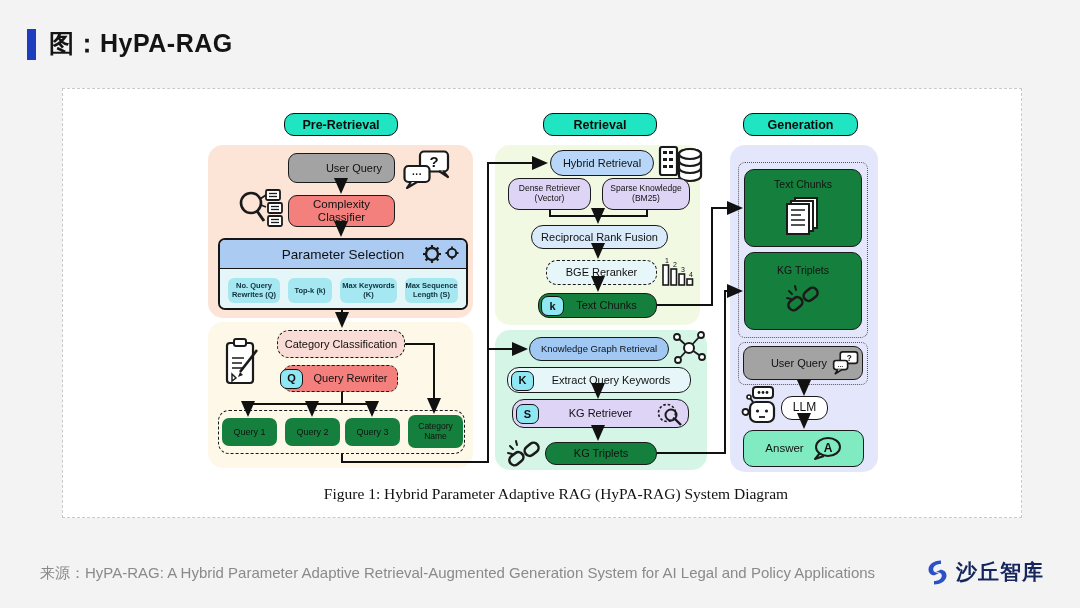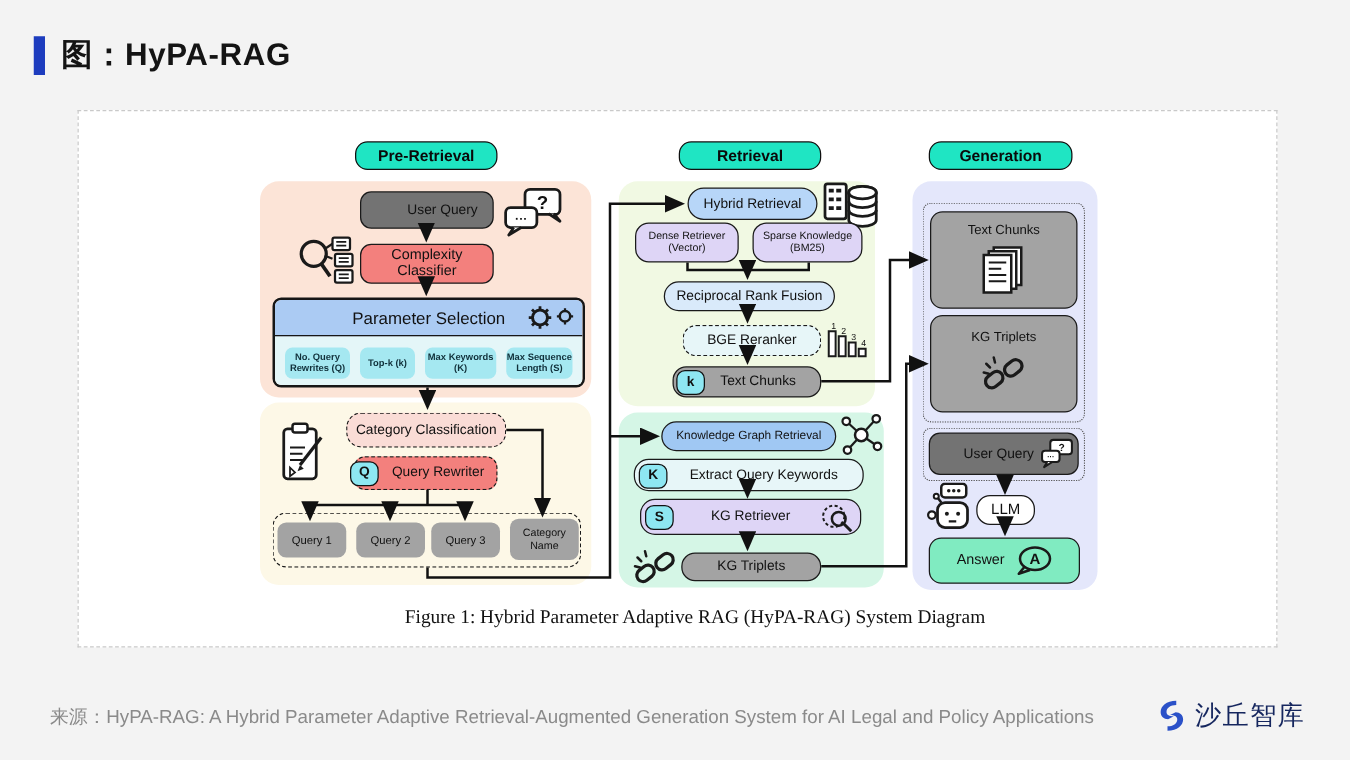--- a/index.html
+++ b/index.html
@@ -7,37 +7,37 @@
   #stage{position:absolute;left:0;top:0;width:1080px;height:429px;}
   
   .accent{position:absolute;left:27px;top:29px;width:9px;height:31px;background:#1d3cbe;}
   .title{position:absolute;left:49px;top:27px;font-size:25px;font-weight:bold;color:#141414;letter-spacing:.5px;}
   
   .card{position:absolute;left:62px;top:88px;width:960px;height:430px;background:#ffffff;border:1px dashed #c9c9c9;box-sizing:border-box;}
   .caption{position:absolute;left:76px;top:485px;width:960px;text-align:center;font-family:"Liberation Serif",serif;font-size:15.5px;color:#111;}
   
   .source{position:absolute;left:40px;top:564px;font-size:15px;color:#8a8a8a;}
   .brand{position:absolute;right:36px;top:558px;display:flex;align-items:center;gap:5px;}
-  .brand-name{font-size:21px;font-weight:normal;color:#15265e;letter-spacing:1px;}
+  .brand-name{font-size:21px;font-weight:bold;color:#15265e;letter-spacing:1px;}
   
   .pill{position:absolute;background:#1fe5c3;border:1.7px solid #101010;border-radius:10px;display:flex;align-items:center;justify-content:center;font-weight:bold;font-size:12.5px;color:#0a0a0a;box-sizing:border-box;}
   .container{position:absolute;border-radius:15px;}
   .box{position:absolute;display:flex;align-items:center;justify-content:center;border:1.6px solid #1a1a1a;border-radius:9px;font-size:11px;color:#111;text-align:center;line-height:1.15;box-sizing:border-box;background:#fff;}
   .noborder{border:none;}
   .dashedb{border-style:dashed;}
   .dottedrect{position:absolute;border:1.3px dotted #555;border-radius:7px;box-sizing:border-box;}
   .dashedrect{position:absolute;border:1.6px dashed #1a1a1a;border-radius:11px;box-sizing:border-box;}
-  .gray{background:#737373;padding-left:25px;}
+  .gray{background:#a3a3a3;padding-left:25px;}
   .red{background:#f3807d;}
   .blue{background:#b7d6f8;}
   .kgblue{background:#a0c8f3;}
   .lblue{background:#d9eafa;}
   .cyanbg{background:#e7f6f8;}
   .purple{background:#ded5f6;}
-  .orange{background:#a3a3a3;}
+  .orange{background:#15803d;}
   .green{background:#80ebc1;text-align:right;}
   .pink{background:#fadcd6;}
   .whitebg{background:#ffffff;}
   .badge{position:absolute;width:23px;height:20px;background:#8ee7f2;border:1.6px solid #111;border-radius:7px;display:flex;align-items:center;justify-content:center;font-weight:bold;font-size:11px;color:#111;box-sizing:border-box;}
   .icon{position:absolute;}
   svg.connectors{position:absolute;left:0;top:0;pointer-events:none;}
   
   .param-outer{position:absolute;left:218px;top:238px;width:250px;height:72px;border:2px solid #161616;border-radius:7px;overflow:hidden;box-sizing:border-box;}
   .param-head{position:relative;height:28px;background:#abcbf3;border-bottom:1.6px solid #161616;display:flex;align-items:center;justify-content:center;font-size:13.5px;color:#111;}
   .param-body{height:42px;background:#e4f6f8;display:flex;align-items:center;justify-content:center;gap:8px;}

